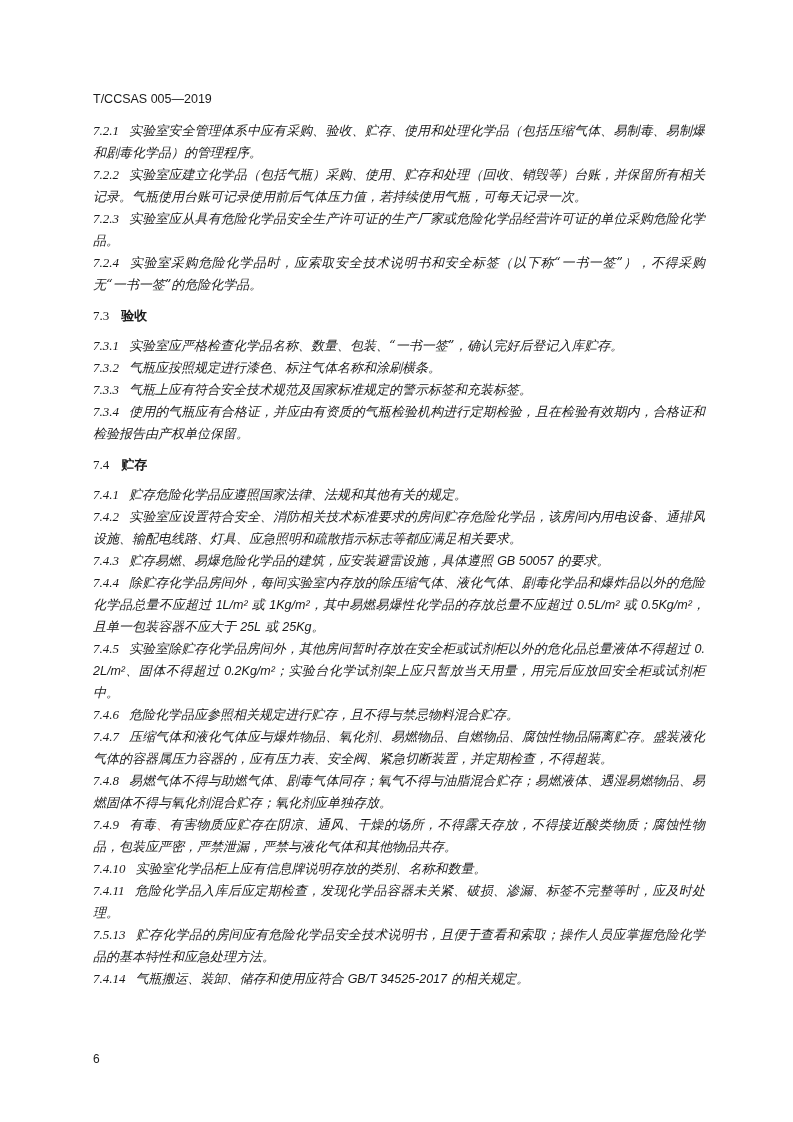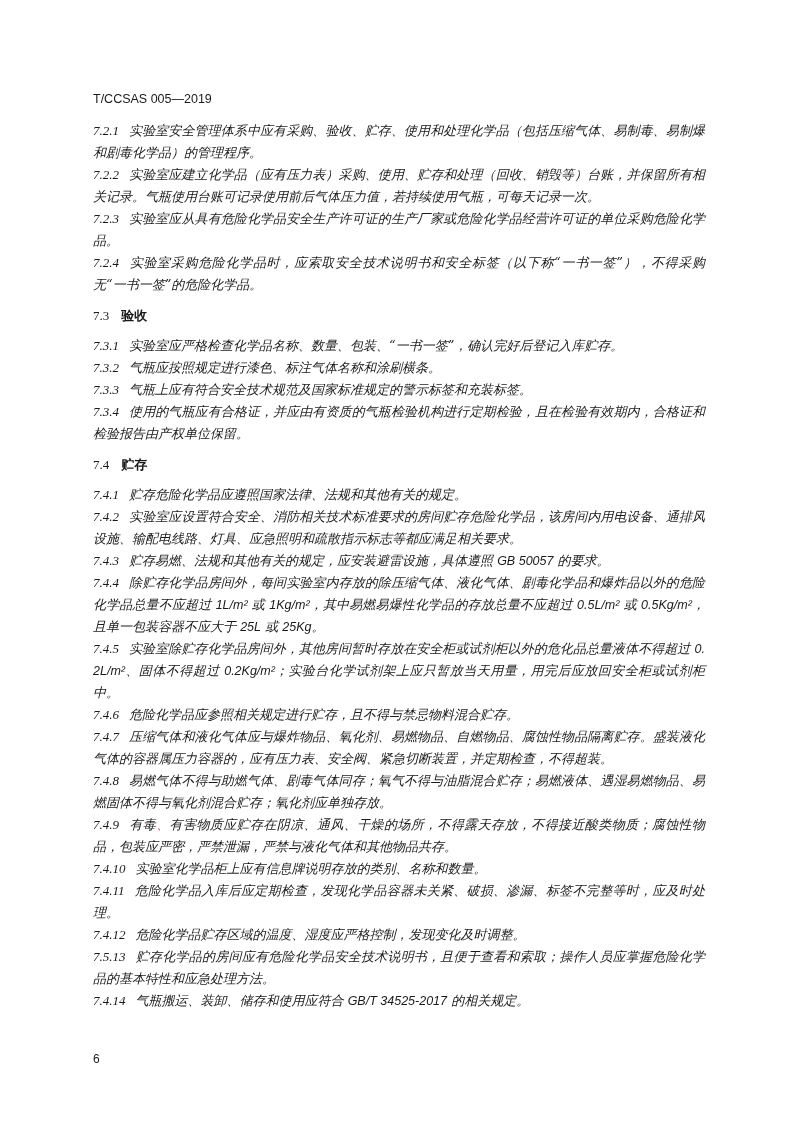--- a/index.html
+++ b/index.html
@@ -21,42 +21,41 @@
 </head>
 <body>
 
 <div class="page">
 
   <div class="std-code">T/CCSAS 005—2019</div>
 
   <div class="content">
 
     <p class="para"><span class="num">7.2.1</span><span>实验室安全管理体系中应有采购、验收、贮存、使用和处理化学品（包括压缩气体、易制毒、易制爆和剧毒化学品）的管理程序。</span></p>
-    <p class="para"><span class="num">7.2.2</span><span>实验室应建立化学品（应有压力表）采购、使用、贮存和处理（回收、销毁等）台账，并保留所有相关记录。气瓶使用台账可记录使用前后气体压力值，若持续使用气瓶，可每天记录一次。</span></p>
+    <p class="para"><span class="num">7.2.2</span><span>实验室应建立化学品（包括气瓶）采购、使用、贮存和处理（回收、销毁等）台账，并保留所有相关记录。气瓶使用台账可记录使用前后气体压力值，若持续使用气瓶，可每天记录一次。</span></p>
     <p class="para"><span class="num">7.2.3</span><span>实验室应从具有危险化学品安全生产许可证的生产厂家或危险化学品经营许可证的单位采购危险化学品。</span></p>
     <p class="para"><span class="num">7.2.4</span><span>实验室采购危险化学品时，应索取安全技术说明书和安全标签（以下称“一书一签”），不得采购无“一书一签”的危险化学品。</span></p>
 
     <div class="heading"><span class="num">7.3</span><span class="title">验收</span></div>
     <p class="para"><span class="num">7.3.1</span><span>实验室应严格检查化学品名称、数量、包装、“一书一签”，确认完好后登记入库贮存。</span></p>
     <p class="para"><span class="num">7.3.2</span><span>气瓶应按照规定进行漆色、标注气体名称和涂刷横条。</span></p>
     <p class="para"><span class="num">7.3.3</span><span>气瓶上应有符合安全技术规范及国家标准规定的警示标签和充装标签。</span></p>
     <p class="para"><span class="num">7.3.4</span><span>使用的气瓶应有合格证，并应由有资质的气瓶检验机构进行定期检验，且在检验有效期内，合格证和检验报告由产权单位保留。</span></p>
 
     <div class="heading"><span class="num">7.4</span><span class="title">贮存</span></div>
     <p class="para"><span class="num">7.4.1</span><span>贮存危险化学品应遵照国家法律、法规和其他有关的规定。</span></p>
     <p class="para"><span class="num">7.4.2</span><span>实验室应设置符合安全、消防相关技术标准要求的房间贮存危险化学品，该房间内用电设备、通排风设施、输配电线路、灯具、应急照明和疏散指示标志等都应满足相关要求。</span></p>
-    <p class="para"><span class="num">7.4.3</span><span>贮存易燃、法规和其他有关的规定，应安装避雷设施，具体遵照</span> <span class="latin">GB 50057</span> <span>的要求。</span></p>
+    <p class="para"><span class="num">7.4.3</span><span>贮存易燃、易爆危险化学品的建筑，应安装避雷设施，具体遵照</span> <span class="latin">GB 50057</span> <span>的要求。</span></p>
     <p class="para"><span class="num">7.4.4</span><span>除贮存化学品房间外，每间实验室内存放的除压缩气体、液化气体、剧毒化学品和爆炸品以外的危险化学品总量不应超过</span> <span class="latin">1L/m²</span> <span>或</span> <span class="latin">1Kg/m²</span><span>，其中易燃易爆性化学品的存放总量不应超过</span> <span class="latin">0.5L/m²</span> <span>或</span> <span class="latin">0.5Kg/m²</span><span>，且单一包装容器不应大于</span> <span class="latin">25L</span> <span>或</span> <span class="latin">25Kg</span><span>。</span></p>
     <p class="para"><span class="num">7.4.5</span><span>实验室除贮存化学品房间外，其他房间暂时存放在安全柜或试剂柜以外的危化品总量液体不得超过</span> <span class="latin">0.2L/m²</span><span>、固体不得超过</span> <span class="latin">0.2Kg/m²</span><span>；实验台化学试剂架上应只暂放当天用量，用完后应放回安全柜或试剂柜中。</span></p>
     <p class="para"><span class="num">7.4.6</span><span>危险化学品应参照相关规定进行贮存，且不得与禁忌物料混合贮存。</span></p>
     <p class="para"><span class="num">7.4.7</span><span>压缩气体和液化气体应与爆炸物品、氧化剂、易燃物品、自燃物品、腐蚀性物品隔离贮存。盛装液化气体的容器属压力容器的，应有压力表、安全阀、紧急切断装置，并定期检查，不得超装。</span></p>
     <p class="para"><span class="num">7.4.8</span><span>易燃气体不得与助燃气体、剧毒气体同存；氧气不得与油脂混合贮存；易燃液体、遇湿易燃物品、易燃固体不得与氧化剂混合贮存；氧化剂应单独存放。</span></p>
     <p class="para"><span class="num">7.4.9</span><span>有毒</span><span class="red-mark">、</span><span>有害物质应贮存在阴凉、通风、干燥的场所，不得露天存放，不得接近酸类物质；腐蚀性物品，包装应严密，严禁泄漏，严禁与液化气体和其他物品共存。</span></p>
     <p class="para"><span class="num">7.4.10</span><span>实验室化学品柜上应有信息牌说明存放的类别、名称和数量。</span></p>
     <p class="para"><span class="num">7.4.11</span><span>危险化学品入库后应定期检查，发现化学品容器未关紧、破损、渗漏、标签不完整等时，应及时处理。</span></p>
-    <p class="para"><span class="num">7.4.12</span><span>危险化学品贮存区域的温度、湿度应严格控制，发现变化及时调整。</span></p>
     <p class="para"><span class="num">7.5.13</span><span>贮存化学品的房间应有危险化学品安全技术说明书，且便于查看和索取；操作人员应掌握危险化学品的基本特性和应急处理方法。</span></p>
     <p class="para"><span class="num">7.4.14</span><span>气瓶搬运、装卸、储存和使用应符合</span> <span class="latin">GB/T 34525-2017</span> <span>的相关规定。</span></p>
 
   </div>
 
   <div class="page-number">6</div>
 </div>
 
 </body></html>

